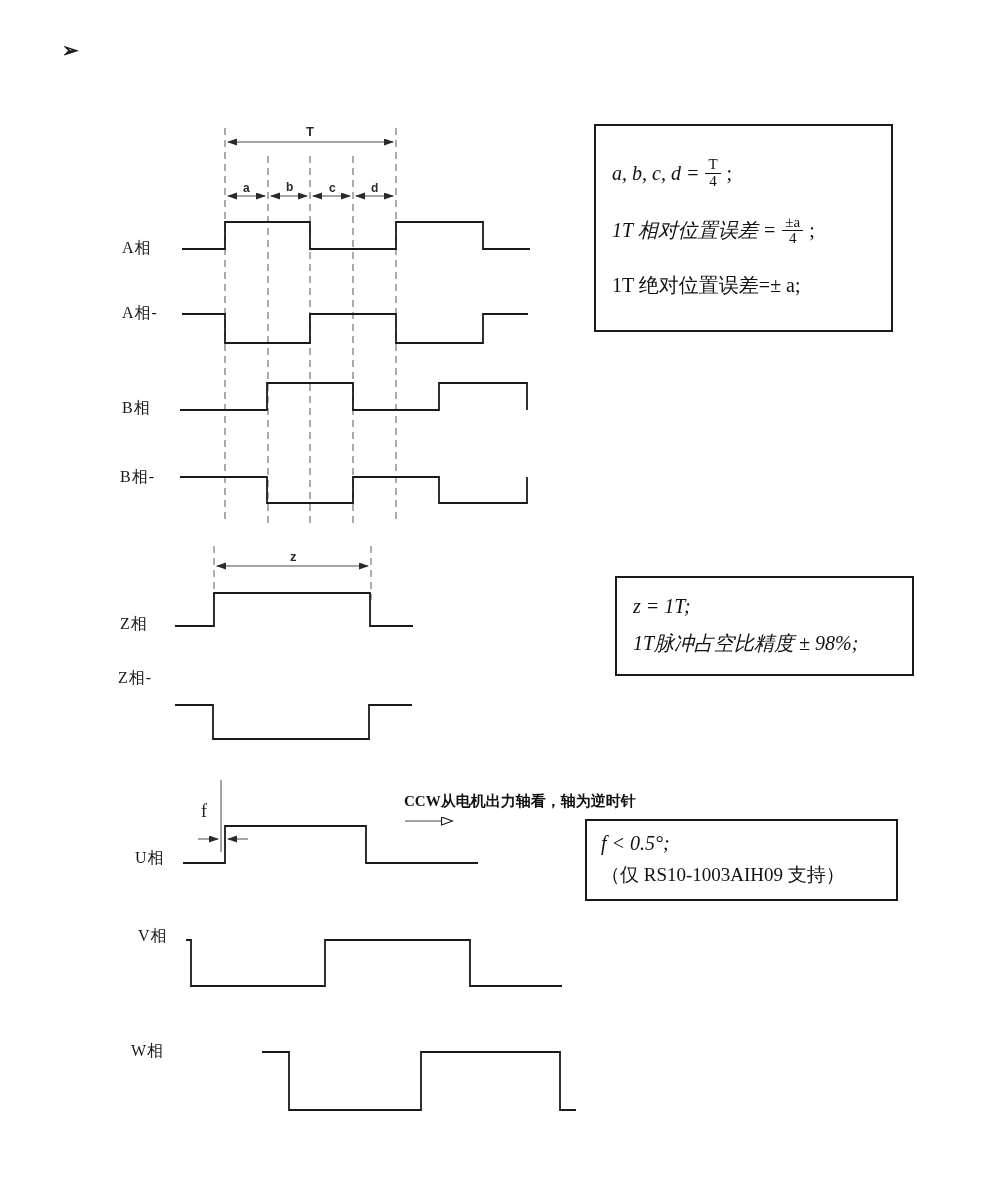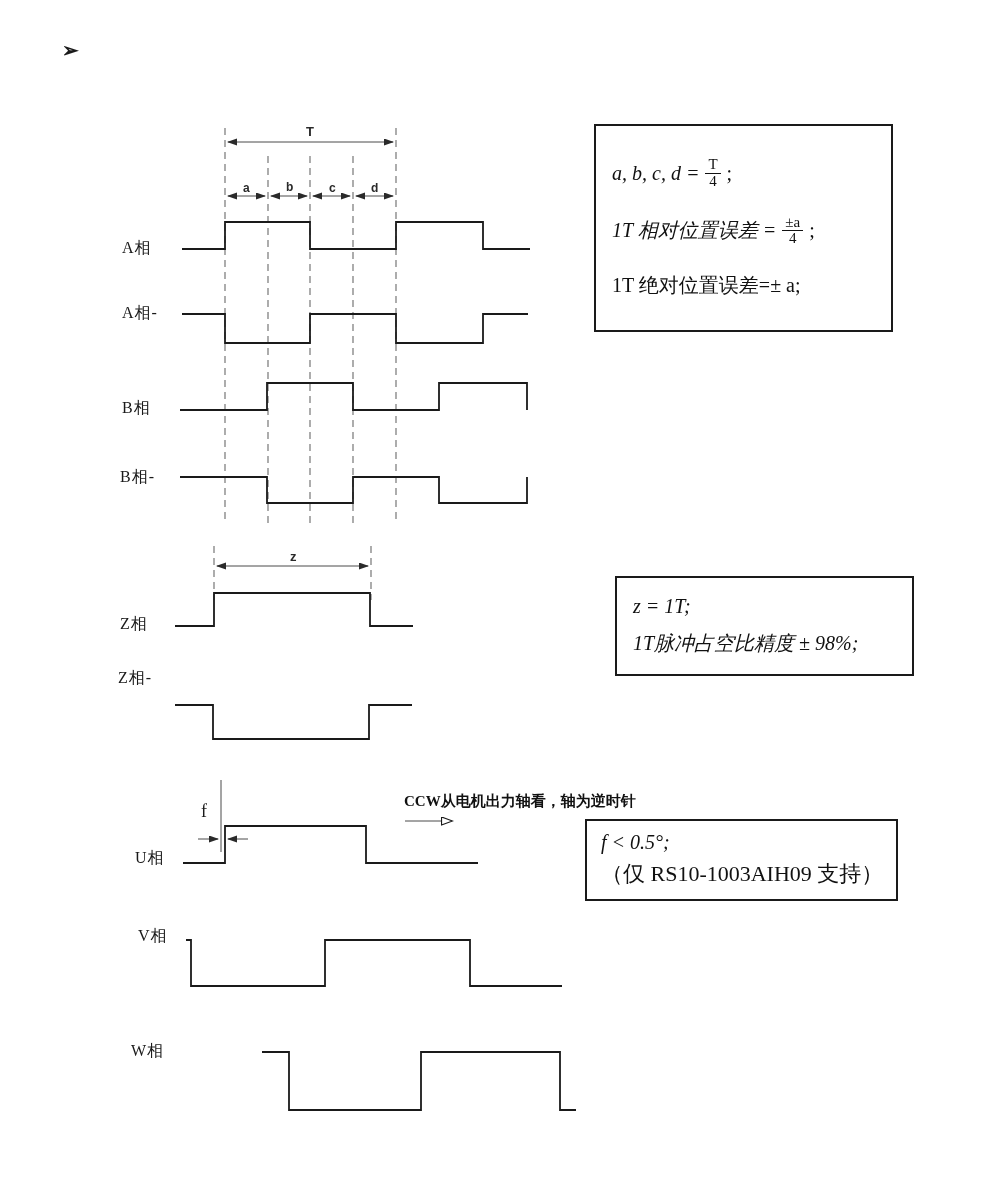--- a/index.html
+++ b/index.html
@@ -140,18 +140,18 @@
     </div>
     <div class="formula-line">
       <span class="math">1T脉冲占空比精度 ± 98%;</span>
     </div>
   </div>
 
   <div class="formula-box" style="left:585px;top:811px;width:313px;height:82px;padding:4px 14px;margin-top:8px;">
     <div class="formula-line">
       <span class="math">f &lt; 0.5°;</span>
     </div>
-    <div class="formula-line" style="font-size:22px;align-items:flex-end;">
+    <div class="formula-line" style="font-size:19px;align-items:flex-end;">
       <span>（仅 RS10-1003AIH09 支持）</span>
     </div>
   </div>
 
 </div>
 
 </body></html>

